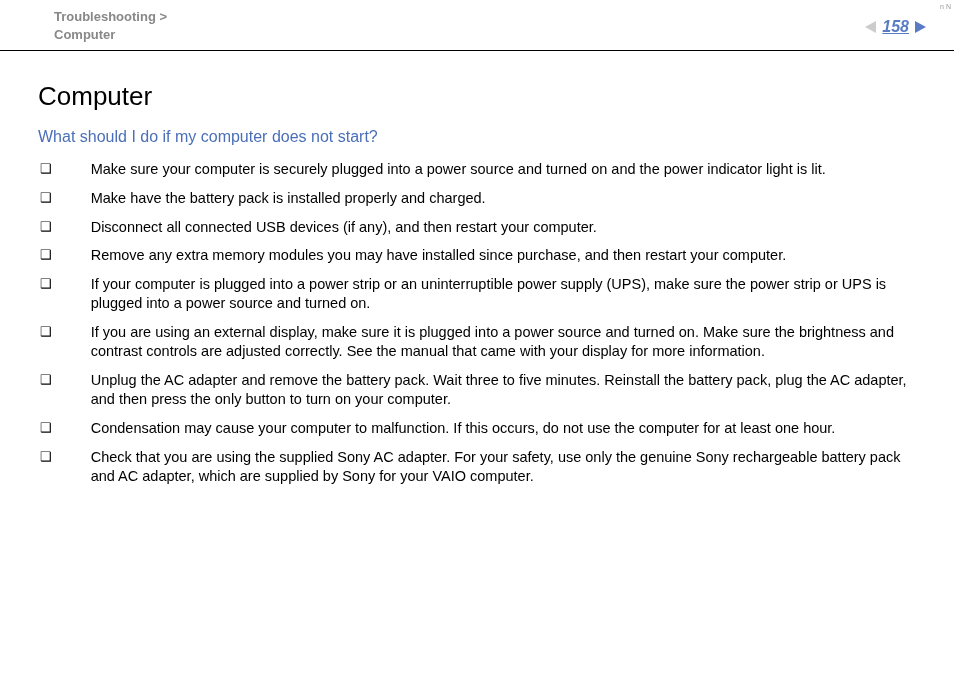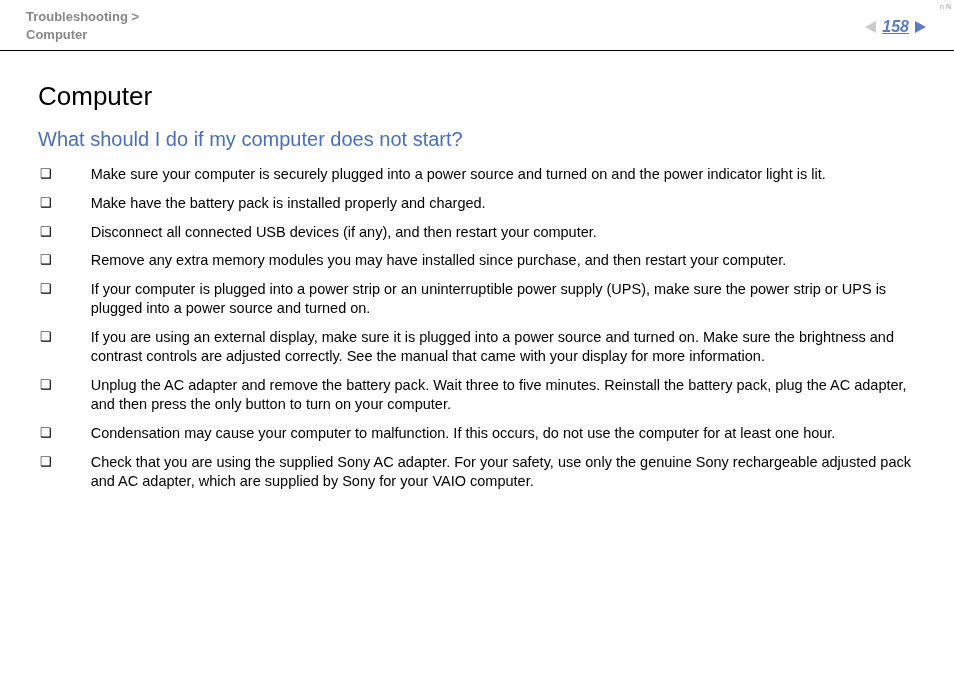--- a/index.html
+++ b/index.html
@@ -11,21 +11,21 @@
       font-family: Arial, Helvetica, sans-serif;
       width: 954px;
       height: 674px;
       background: #fff;
       position: relative;
     }
     .header {
       display: flex;
       justify-content: space-between;
       align-items: flex-start;
-      padding: 8px 28px 6px 26px;
+      padding: 8px 28px 6px 54px;
       border-bottom: 1px solid #000;
     }
     .breadcrumb {
       font-size: 13px;
       font-weight: bold;
       color: #888;
       line-height: 1.4;
     }
     .page-nav {
       display: flex;
@@ -57,21 +57,21 @@
     .content {
       padding: 30px 38px 20px 38px;
     }
     .section-title {
       font-size: 26px;
       font-weight: normal;
       color: #000;
       margin-bottom: 16px;
     }
     .question {
-      font-size: 20px;
+      font-size: 16px;
       font-weight: normal;
       color: #4a6fb8;
       margin-bottom: 14px;
     }
     .bullet-list {
       list-style: none;
       padding: 0;
     }
     .bullet-item {
       display: flex;
@@ -148,16 +148,16 @@
     <li class="bullet-item">
       <span class="bullet-marker">❑</span>
       <span class="bullet-text">Unplug the AC adapter and remove the battery pack. Wait three to five minutes. Reinstall the battery pack, plug the AC adapter, and then press the only button to turn on your computer.</span>
     </li>
     <li class="bullet-item">
       <span class="bullet-marker">❑</span>
       <span class="bullet-text">Condensation may cause your computer to malfunction. If this occurs, do not use the computer for at least one hour.</span>
     </li>
     <li class="bullet-item">
       <span class="bullet-marker">❑</span>
-      <span class="bullet-text">Check that you are using the supplied Sony AC adapter. For your safety, use only the genuine Sony rechargeable adjusted pack and AC adapter, which are supplied by Sony for your VAIO computer.</span>
+      <span class="bullet-text">Check that you are using the supplied Sony AC adapter. For your safety, use only the genuine Sony rechargeable battery pack and AC adapter, which are supplied by Sony for your VAIO computer.</span>
     </li>
   </ul>
 </div>
 
 </body></html>

